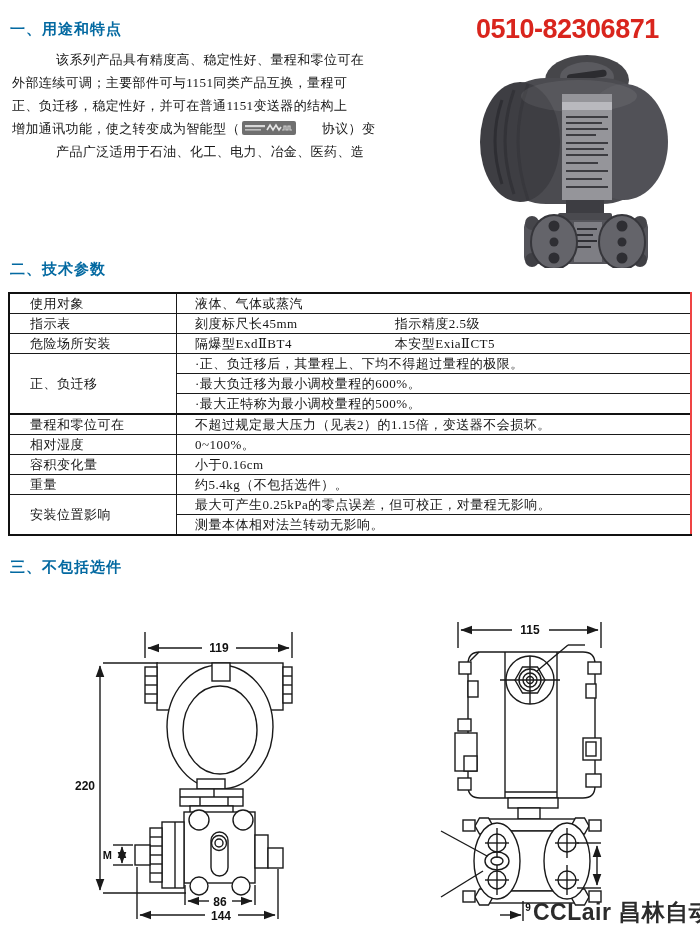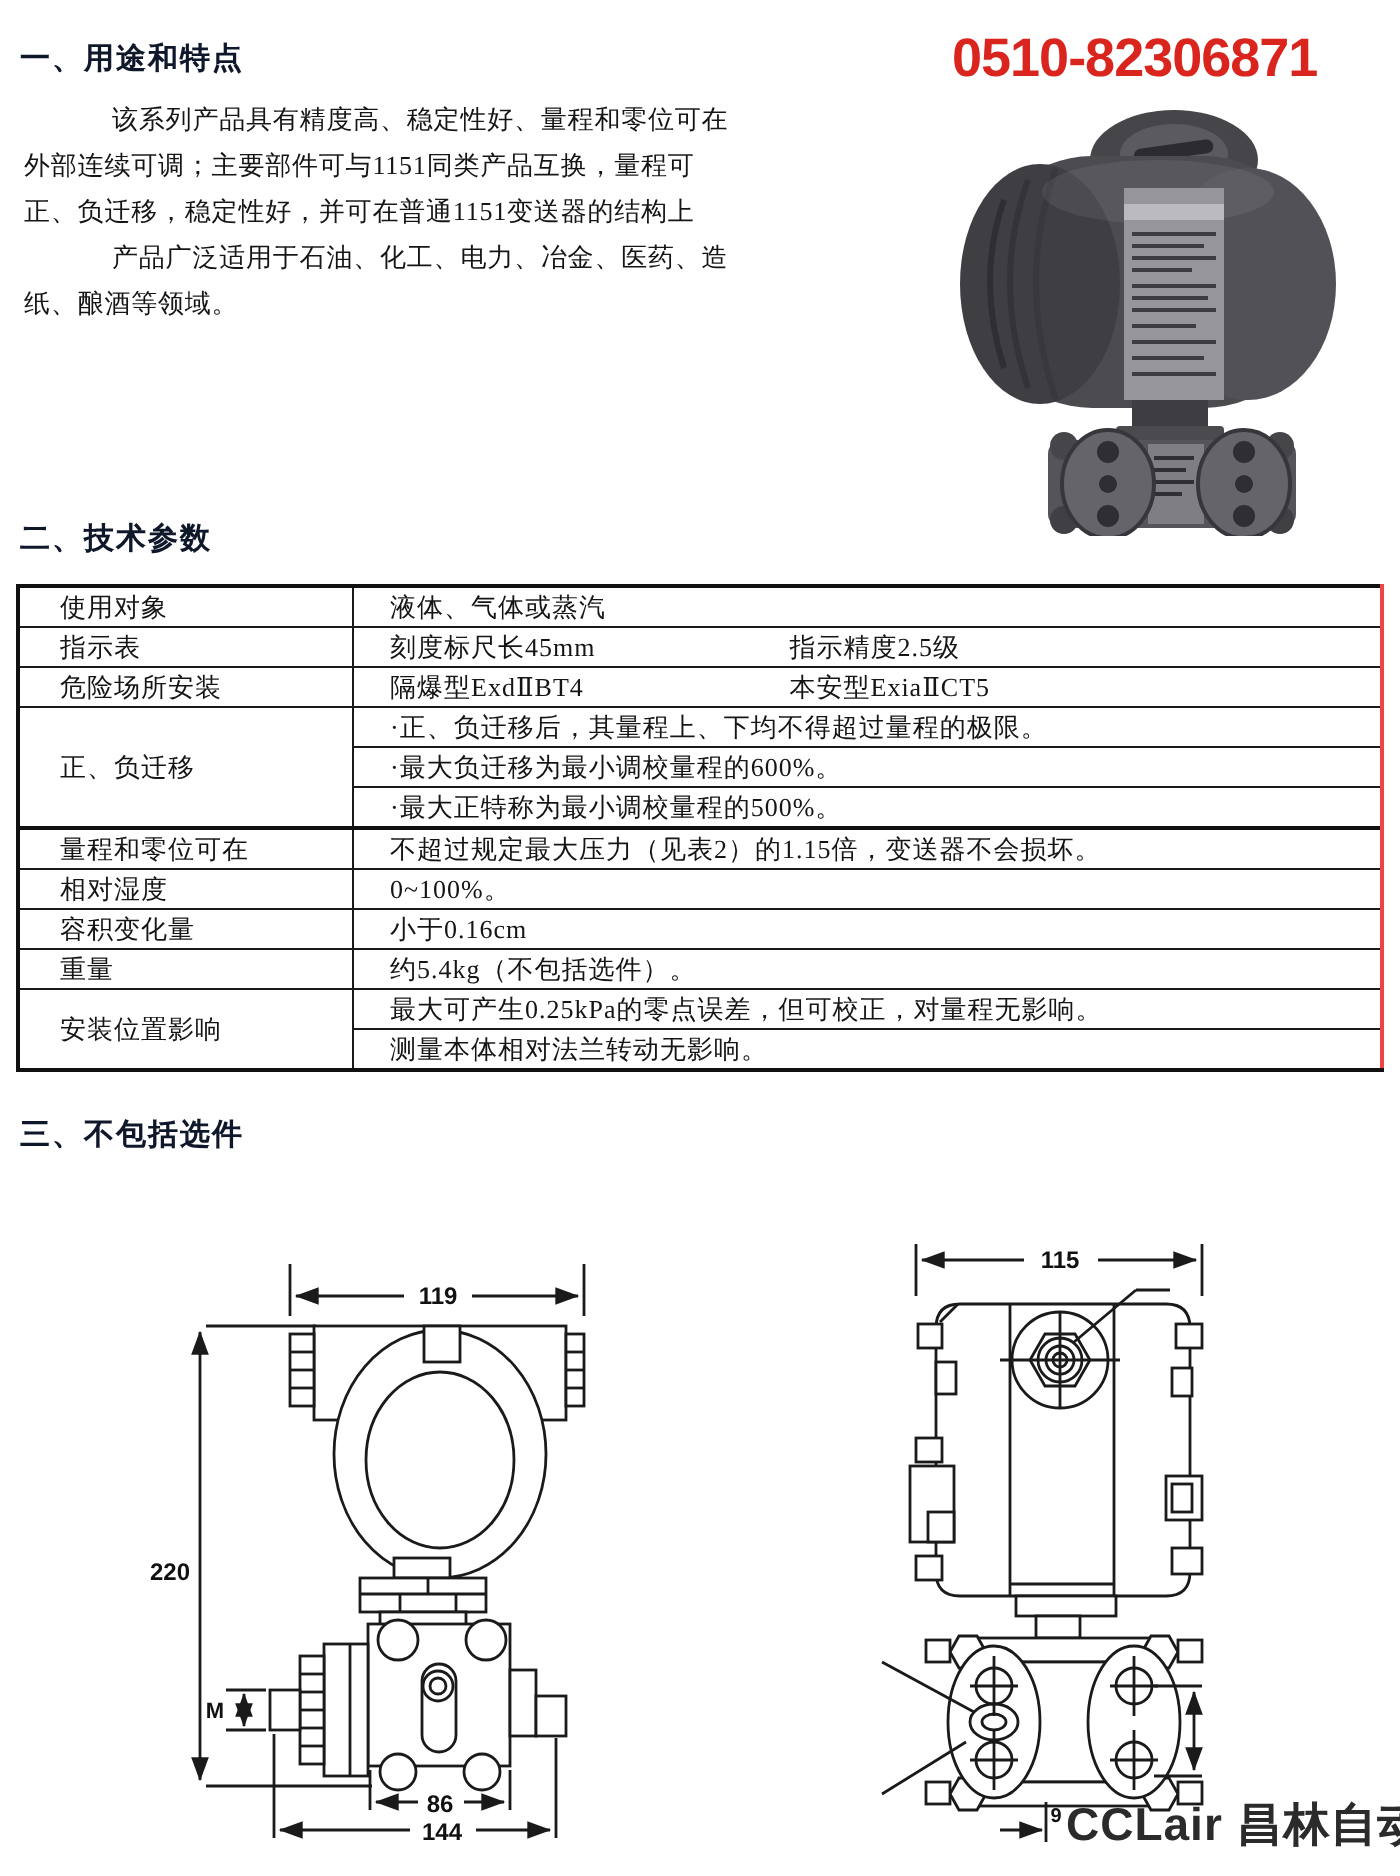--- a/index.html
+++ b/index.html
@@ -4,21 +4,21 @@
 <style>
   html,body{margin:0;padding:0;}
   body{
     width:700px;height:938px;position:relative;overflow:hidden;
     background:#ffffff;color:#151515;
     font-family:"Liberation Serif","DejaVu Serif",serif;
   }
   .abs{position:absolute;}
   .sec-heading{
     font-family:"Liberation Sans","DejaVu Sans",sans-serif;
-    font-weight:bold;font-size:15px;letter-spacing:1px;color:#0f172a;
+    font-weight:bold;font-size:15px;letter-spacing:1px;color:#0369a1;
   }
   .phone{
     font-family:"Liberation Sans","DejaVu Sans",sans-serif;
     font-weight:bold;font-size:27px;letter-spacing:-0.5px;color:#d9251d;
     white-space:nowrap;
   }
   .bodytext{font-size:13px;letter-spacing:0.4px;line-height:23px;}
   .bodytext .line{height:23px;white-space:nowrap;}
   .indent{padding-left:44px;}
   .hart-badge{
@@ -57,22 +57,29 @@
 <body>
 
 <div class="abs sec-heading" style="left:10px;top:20px;">一、用途和特点</div>
 
 <div class="abs phone" style="left:476px;top:14px;">0510-82306871</div>
 
 <div class="abs bodytext" style="left:12px;top:48px;width:348px;">
   <div class="line indent">该系列产品具有精度高、稳定性好、量程和零位可在</div>
   <div class="line">外部连续可调；主要部件可与1151同类产品互换，量程可</div>
   <div class="line">正、负迁移，稳定性好，并可在普通1151变送器的结构上</div>
+  <div class="line">
+    <span>增加通讯功能，使之转变成为智能型（</span><span class="hart-badge"><svg width="54" height="14" viewBox="0 0 54 14">
+        <rect x="3" y="4" width="20" height="2.2" fill="#d8d8d8"></rect>
+        <rect x="3" y="8" width="16" height="1.6" fill="#bdbdbd"></rect>
+        <path d="M25,9 l3,-5 3,5 3,-5 3,5 2,-3" stroke="#e4e4e4" stroke-width="1.6" fill="none"></path>
+        <path d="M40,9 h2 v-4 h2 v4 h2 v-4 h2 v4 h2" stroke="#cfcfcf" stroke-width="1.2" fill="none"></path>
+      </svg></span><span class="gap-after-logo">协议）变</span>
+  </div>
   <div class="line indent">产品广泛适用于石油、化工、电力、冶金、医药、造</div>
-  <div class="line">纸、酿酒等领域。</div>
 </div>
 
 <div class="abs" style="left:474px;top:50px;width:200px;height:218px;">
   <svg width="200" height="218" viewBox="0 0 200 218">
 
     <ellipse cx="113" cy="30" rx="42" ry="25" fill="#46464a"></ellipse>
     <ellipse cx="113" cy="27" rx="27" ry="15" fill="#5a5a5f"></ellipse>
     <rect x="93" y="22" width="40" height="7" rx="3.5" fill="#2c2c30" transform="rotate(-8 113 27)"></rect>
 
     <rect x="16" y="28" width="168" height="126" rx="56" fill="#4b4b50"></rect>

